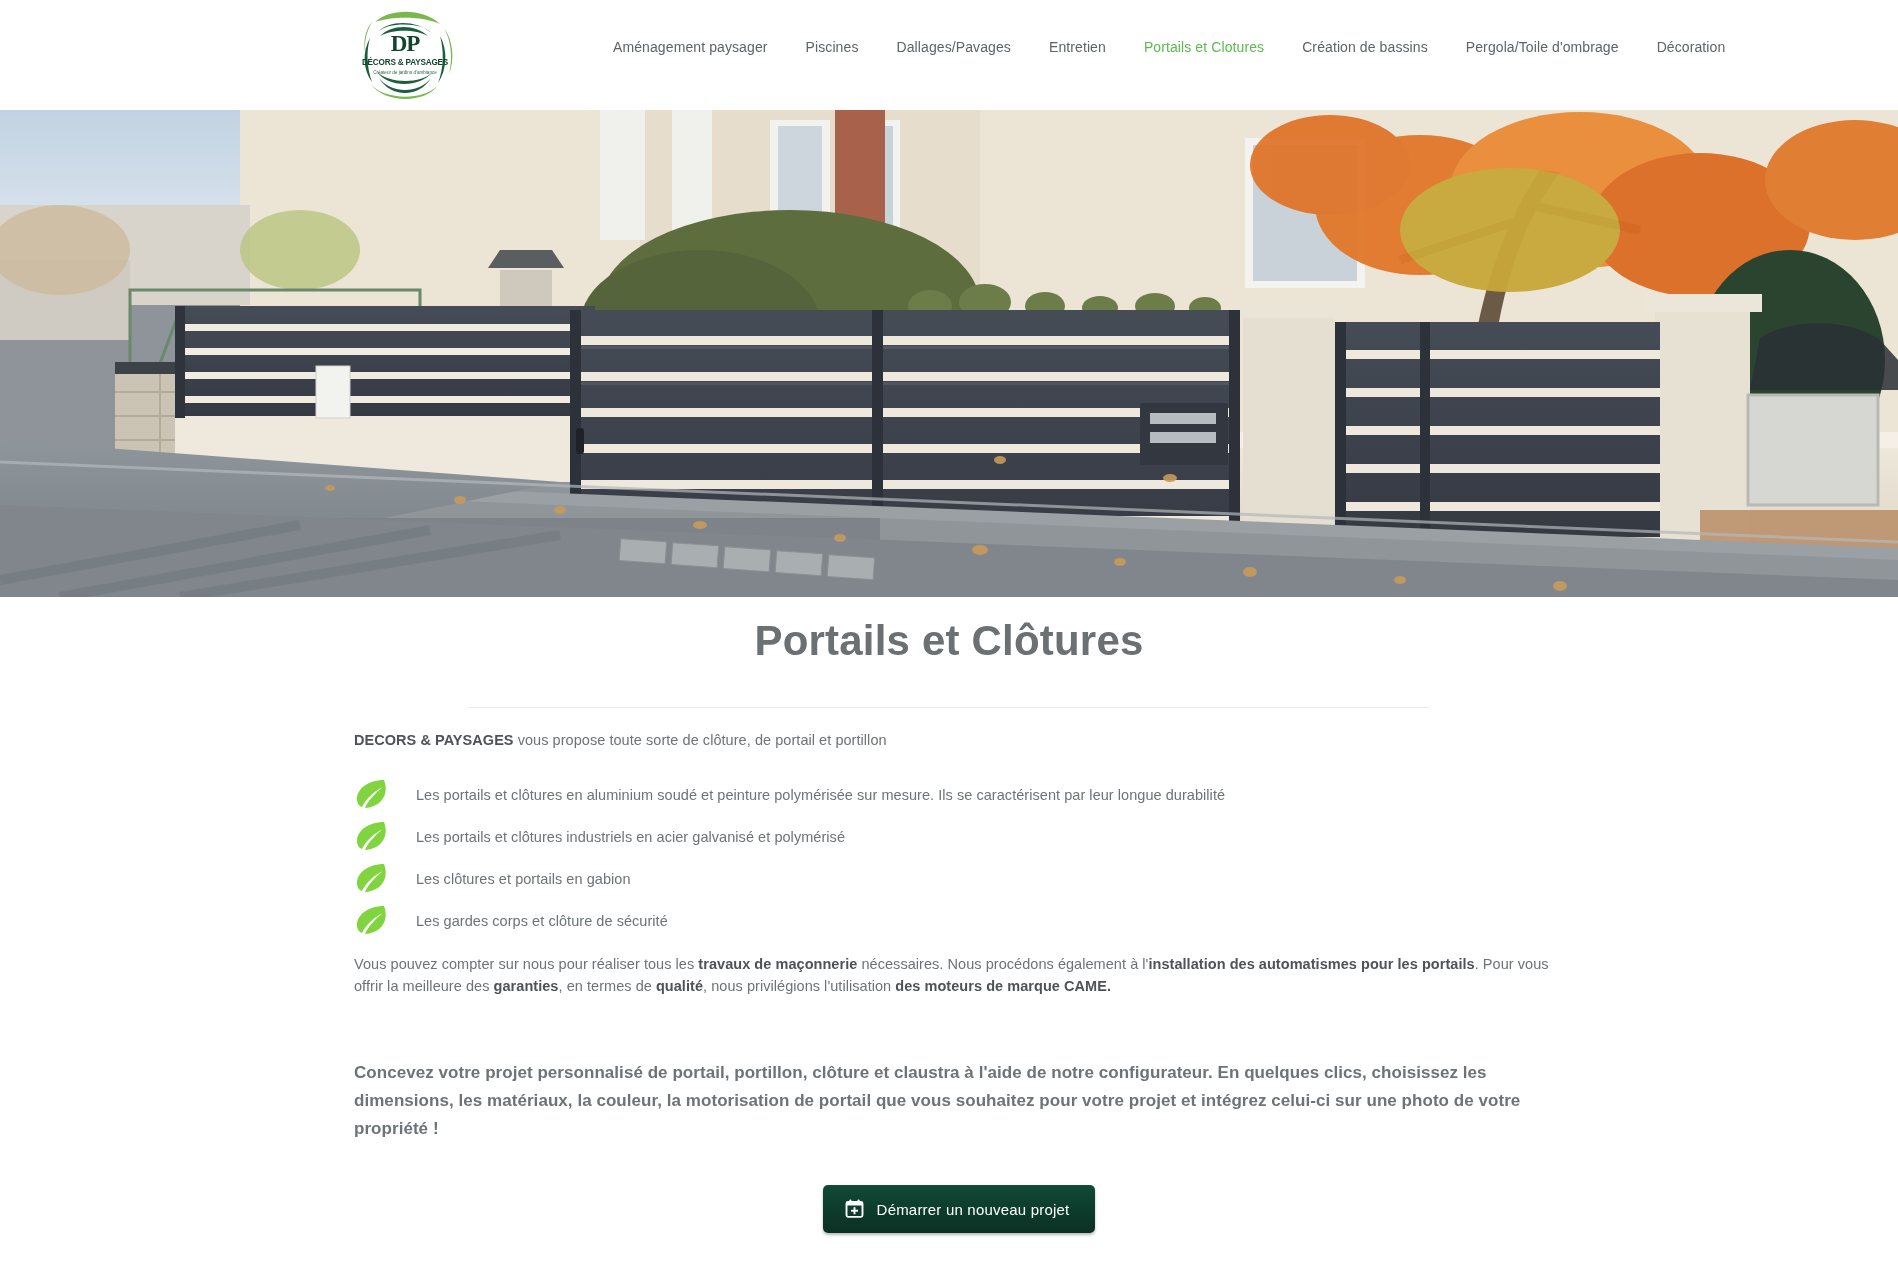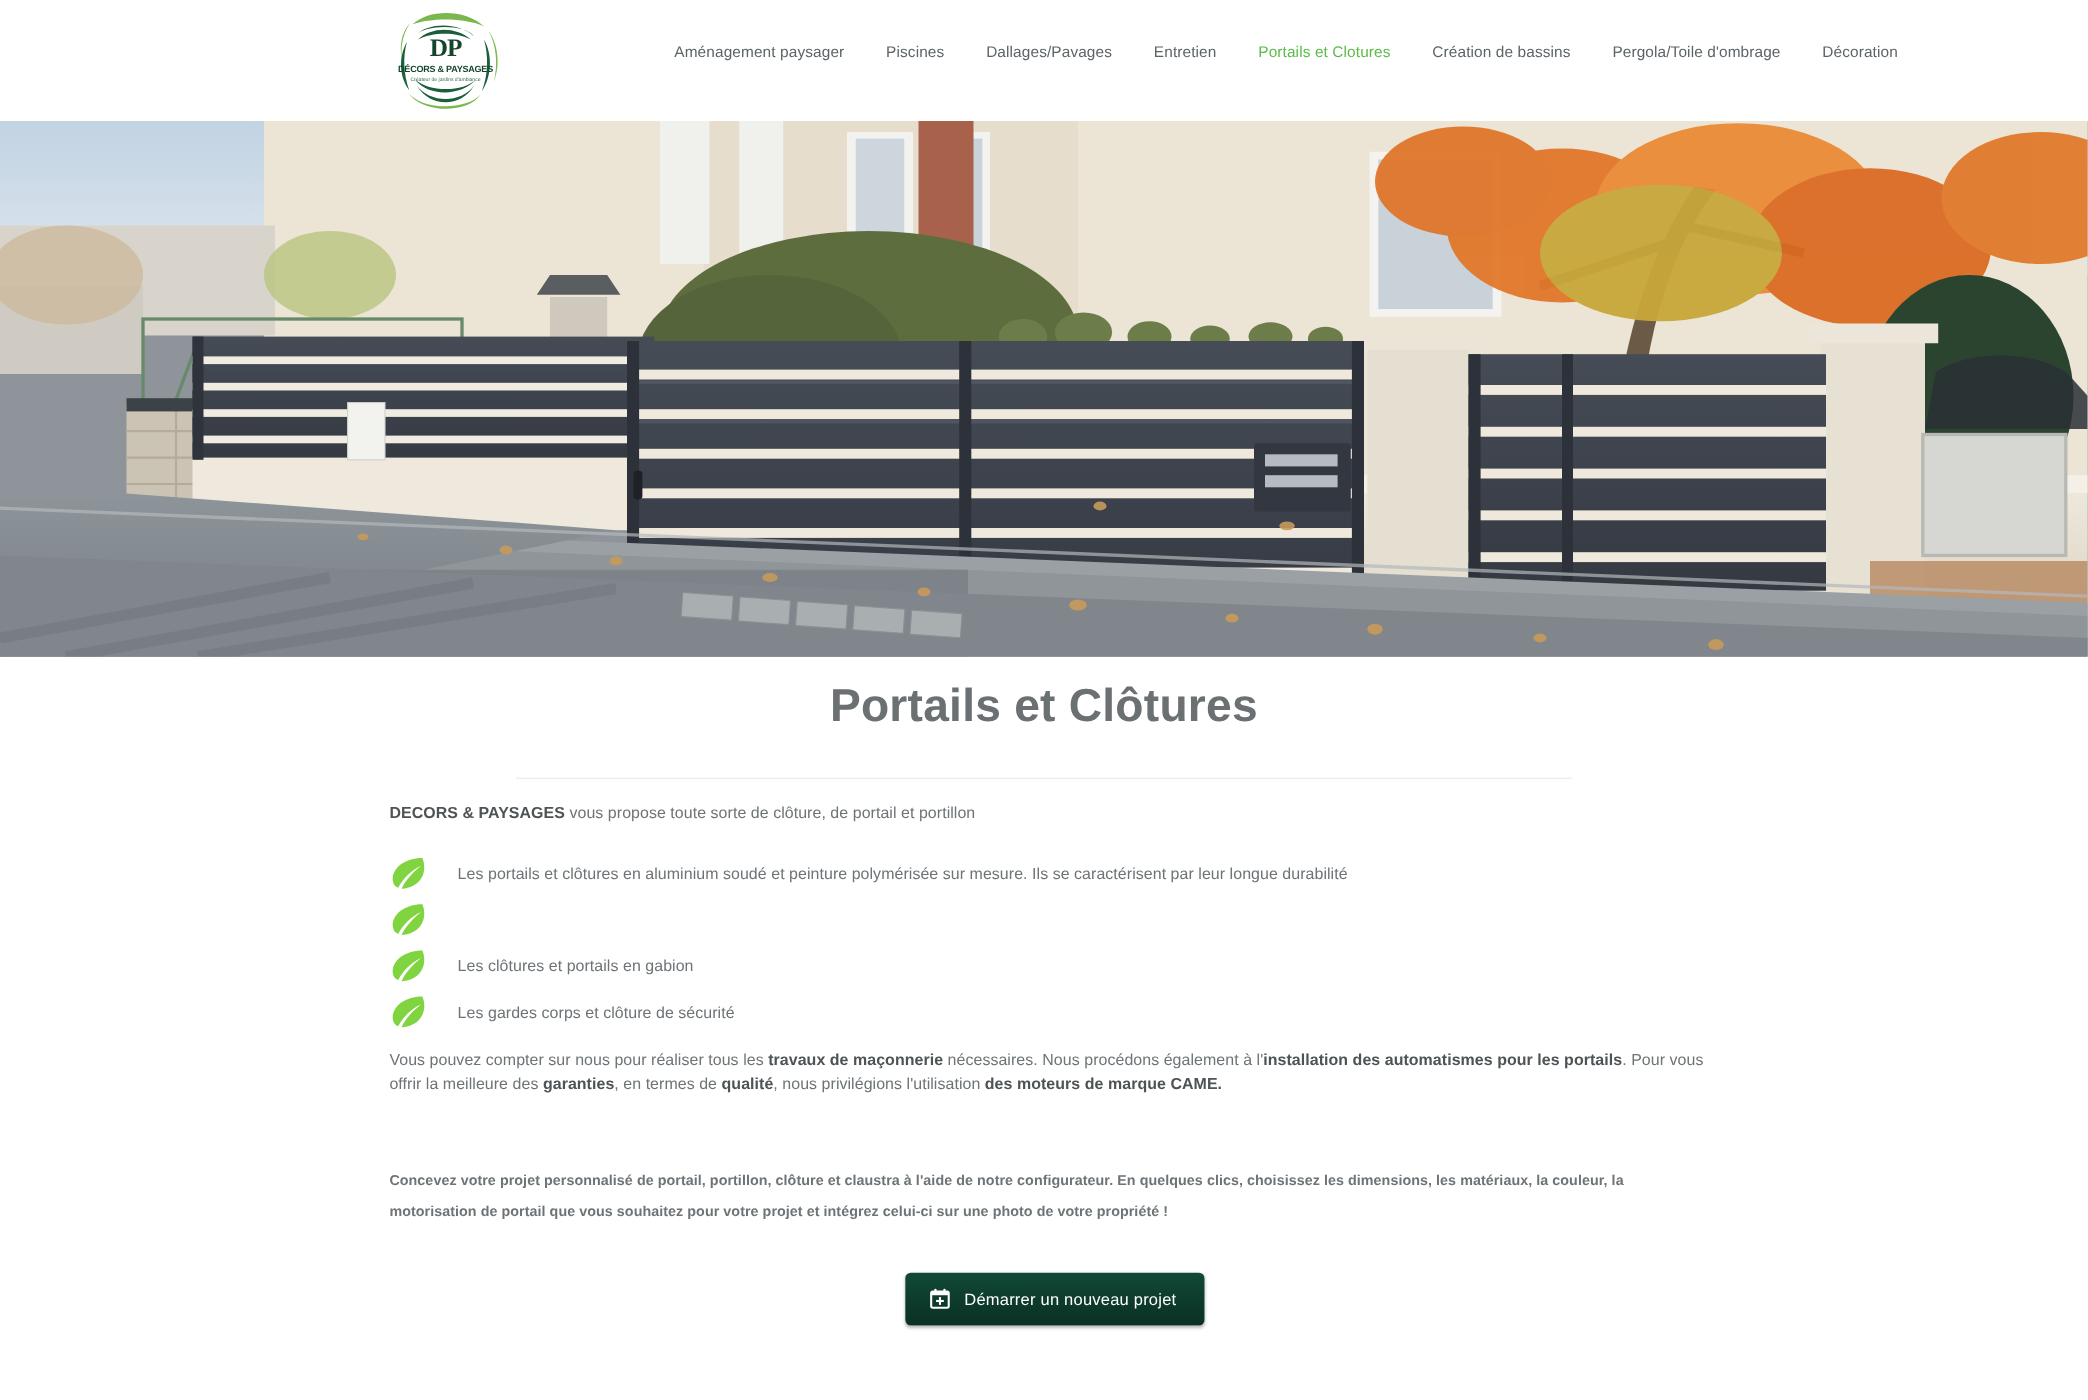--- a/index.html
+++ b/index.html
@@ -127,21 +127,21 @@
     font-size: 14.5px;
     color: #6d7376;
     line-height: 21.5px;
     letter-spacing: 0.05px;
     max-width: 1210px;
   }
   .para b { color: #4e5356; font-weight: 700; }
 
   .callout {
     margin-top: 62px;
-    font-size: 13px;
+    font-size: 17px;
     font-weight: 700;
     color: #6d7376;
     line-height: 28px;
     letter-spacing: 0.05px;
     max-width: 1215px;
   }
 
   .cta-row {
     margin-top: 42px;
     display: flex;
@@ -418,20 +418,21 @@
       <li class="leaf-item">
         <svg class="leaf-icon" viewBox="0 0 38 32">
           <path d="M30 3 C14 3, 3 12, 3 22 C3 26, 5 29, 8 30 C12 22, 20 14, 29 10 C21 16, 14 24, 11 31 C14 31, 18 30, 22 28 C31 23, 34 13, 30 3 Z" fill="#7fd43f"></path>
         </svg>
         <span class="leaf-text">Les portails et clôtures en aluminium soudé et peinture polymérisée sur mesure. Ils se caractérisent par leur longue durabilité</span>
       </li>
       <li class="leaf-item">
         <svg class="leaf-icon" viewBox="0 0 38 32">
           <path d="M30 3 C14 3, 3 12, 3 22 C3 26, 5 29, 8 30 C12 22, 20 14, 29 10 C21 16, 14 24, 11 31 C14 31, 18 30, 22 28 C31 23, 34 13, 30 3 Z" fill="#7fd43f"></path>
         </svg>
+        <span class="leaf-text">Les portails et clôtures industriels en acier galvanisé et polymérisé</span>
       </li>
       <li class="leaf-item">
         <svg class="leaf-icon" viewBox="0 0 38 32">
           <path d="M30 3 C14 3, 3 12, 3 22 C3 26, 5 29, 8 30 C12 22, 20 14, 29 10 C21 16, 14 24, 11 31 C14 31, 18 30, 22 28 C31 23, 34 13, 30 3 Z" fill="#7fd43f"></path>
         </svg>
         <span class="leaf-text">Les clôtures et portails en gabion</span>
       </li>
       <li class="leaf-item">
         <svg class="leaf-icon" viewBox="0 0 38 32">
           <path d="M30 3 C14 3, 3 12, 3 22 C3 26, 5 29, 8 30 C12 22, 20 14, 29 10 C21 16, 14 24, 11 31 C14 31, 18 30, 22 28 C31 23, 34 13, 30 3 Z" fill="#7fd43f"></path>

